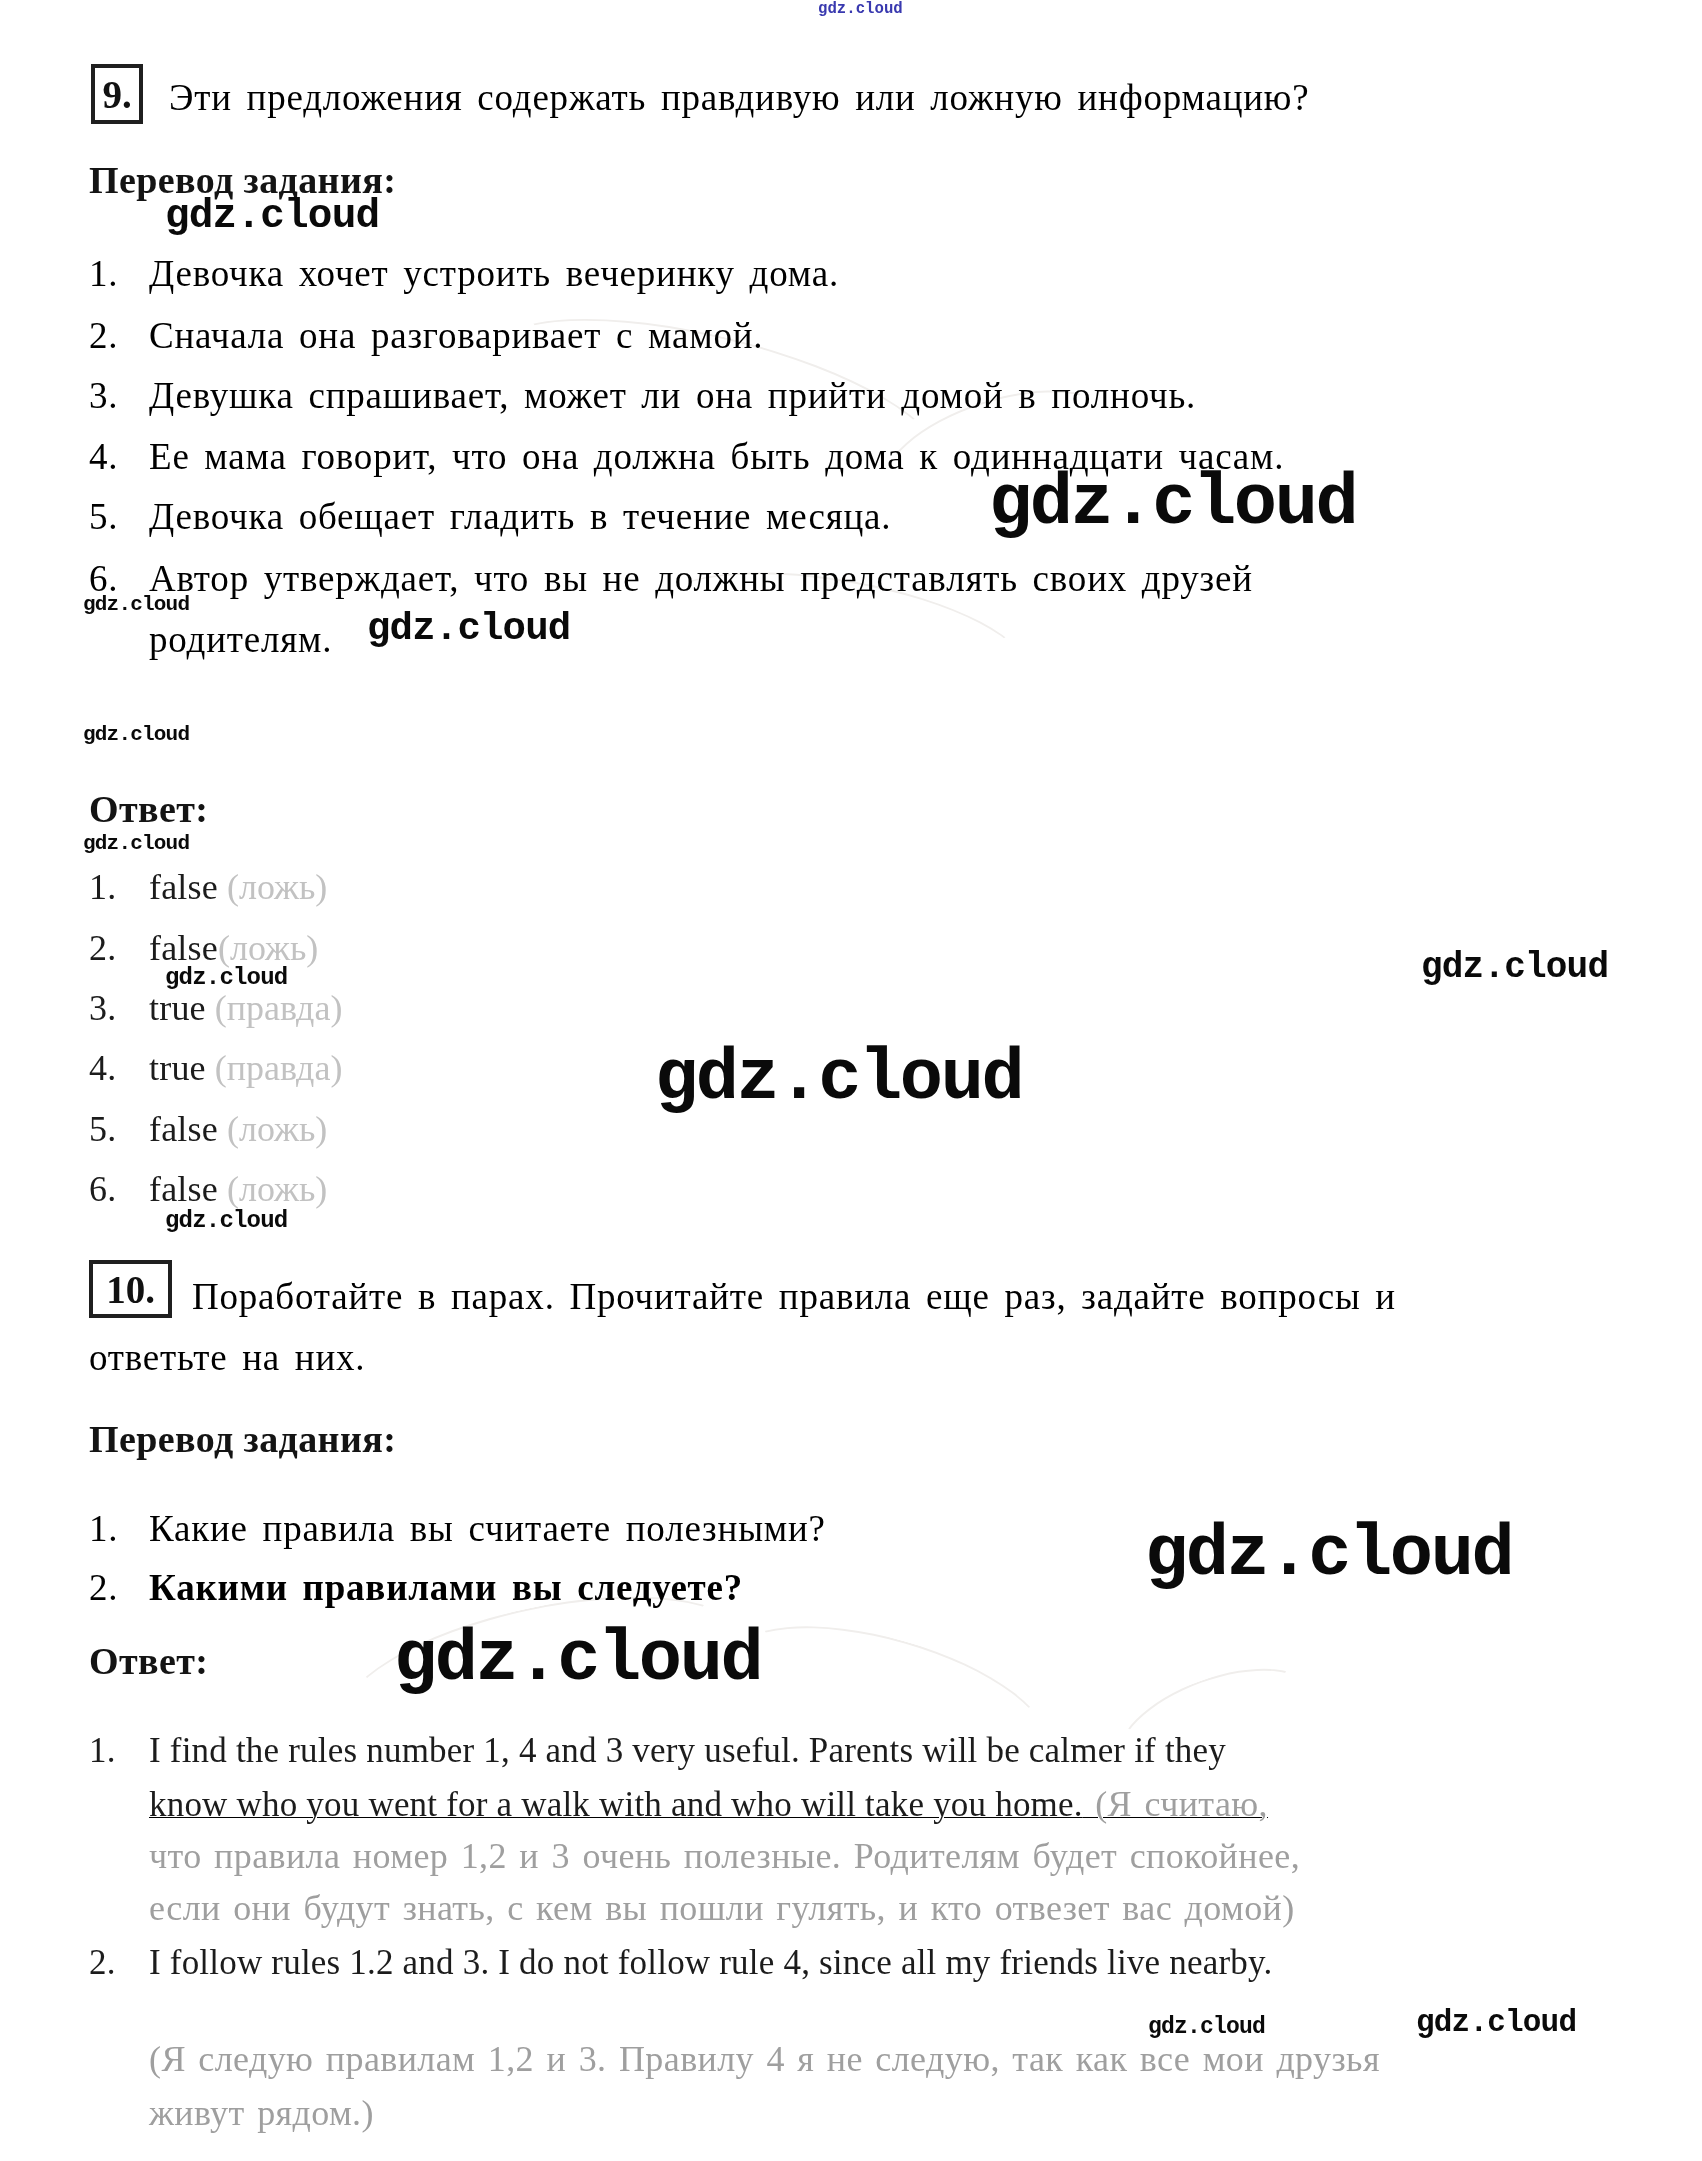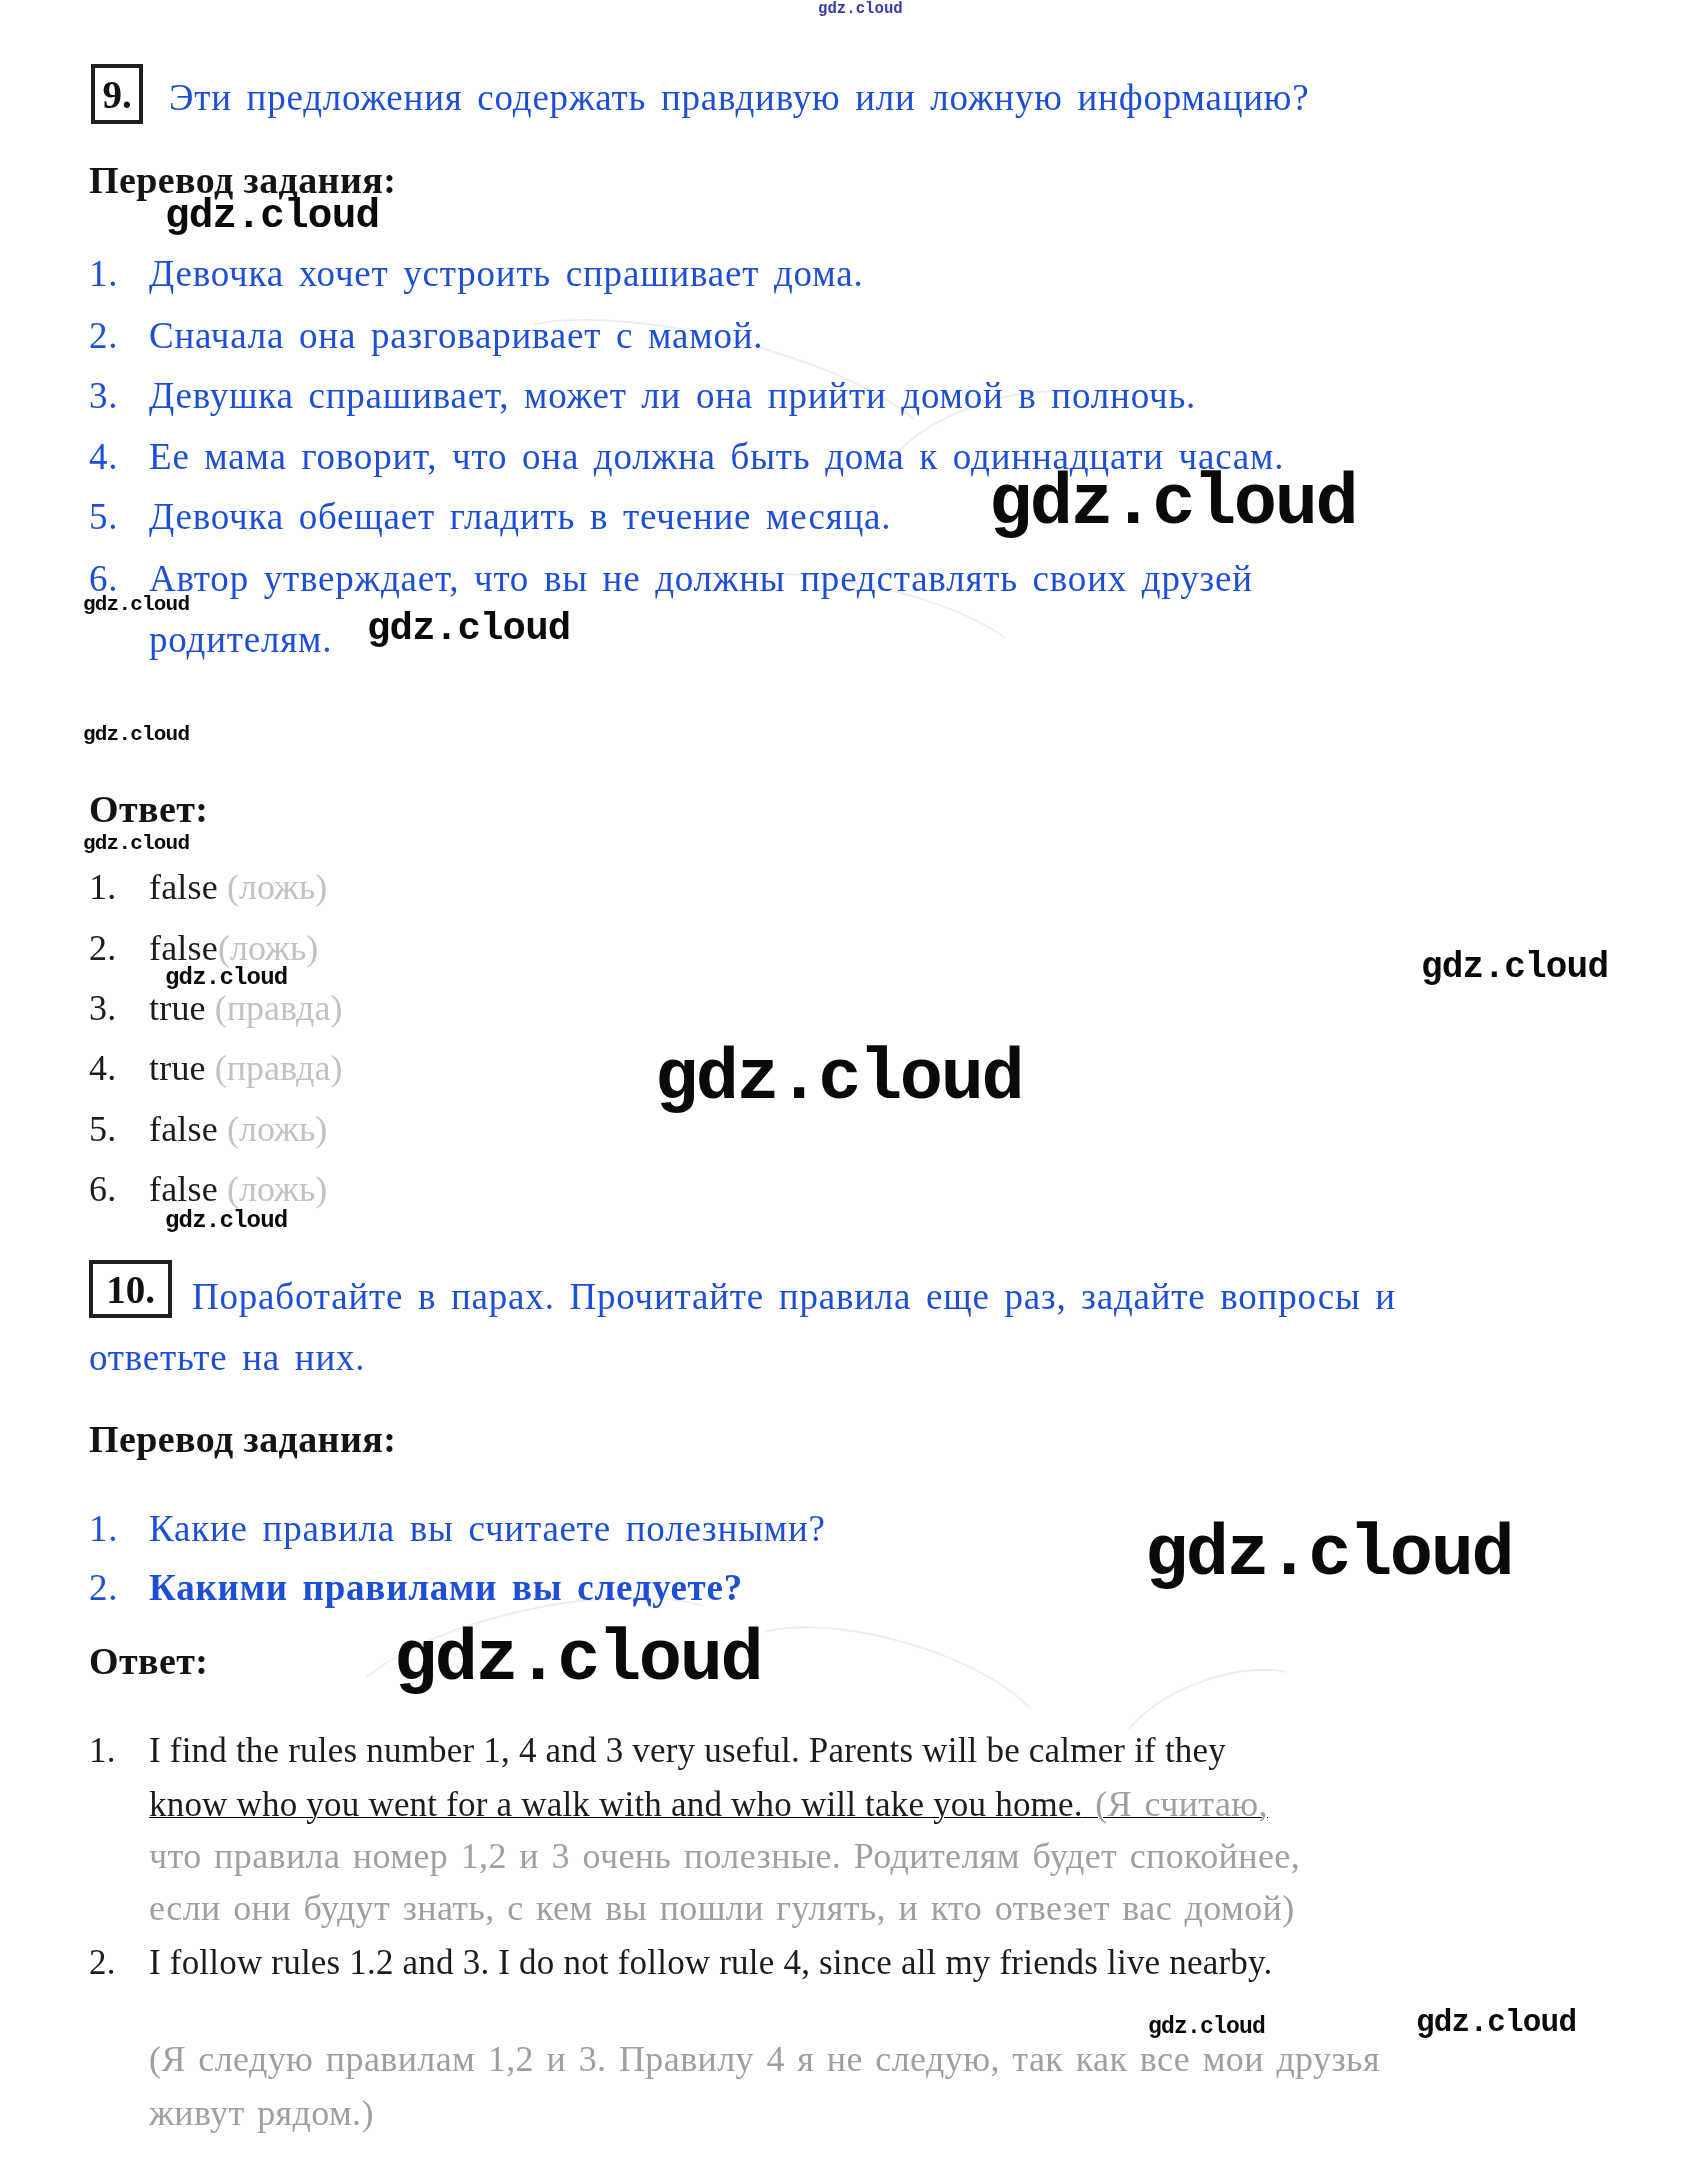--- a/index.html
+++ b/index.html
@@ -1,20 +1,20 @@
 <!DOCTYPE html>
 <html style="font-size:12.5px"><head>
 <meta charset="utf-8">
 <style>
   html,body{margin:0;padding:0;background:#ffffff;}
   .page{position:relative;width:1702px;height:2161px;background:#ffffff;overflow:hidden;
         font-family:"Liberation Serif","DejaVu Serif",serif;}
   .abs{position:absolute;white-space:nowrap;}
   
-  .t-gray{font-size:37px;color:#1d4ed8;letter-spacing:0.8px;word-spacing:4.7px;}
+  .t-gray{font-size:37px;color:#000000;letter-spacing:0.8px;word-spacing:4.7px;}
   .t-gray-l{font-size:36px;color:#9f9f9f;letter-spacing:0.4px;word-spacing:3.1px;}
   .paren{color:#c2c2c2;}
   
   .t-black{font-size:35px;color:#1c1c1c;letter-spacing:0.2px;}
   .heading{font-size:38px;font-weight:bold;color:#141414;letter-spacing:0.4px;}
   
   .numbox{position:absolute;border:4.7px solid #1f1f1f;display:flex;align-items:center;
           justify-content:center;font-weight:bold;font-size:39px;color:#111;background:#fff;}
   
   .wm{position:absolute;font-family:Liberation Mono, monospace;
@@ -50,21 +50,21 @@
     <div class="numbox" style="left:91px;top:64px;width:44px;height:52px;">
       <span>9.</span>
     </div>
     <div class="abs t-gray" style="left:169px;top:76px;">Эти предложения содержать правдивую или ложную информацию?</div>
 
     <div class="abs heading" style="left:89px;top:158px;">Перевод задания:</div>
     <div class="wm wm-med abs" style="left:165px;top:196px;">gdz.cloud</div>
 
     <div>
       <div class="abs t-gray" style="left:89px;top:252px;">1.</div>
-      <div class="abs t-gray" style="left:149px;top:252px;">Девочка хочет устроить спрашивает дома.</div>
+      <div class="abs t-gray" style="left:149px;top:252px;">Девочка хочет устроить вечеринку дома.</div>
 
       <div class="abs t-gray" style="left:89px;top:314px;">2.</div>
       <div class="abs t-gray" style="left:149px;top:314px;">Сначала она разговаривает с мамой.</div>
 
       <div class="abs t-gray" style="left:89px;top:374px;">3.</div>
       <div class="abs t-gray" style="left:149px;top:374px;">Девушка спрашивает, может ли она прийти домой в полночь.</div>
 
       <div class="abs t-gray" style="left:89px;top:435px;">4.</div>
       <div class="abs t-gray" style="left:149px;top:435px;">Ее мама говорит, что она должна быть дома к одиннадцати часам.</div>
 

